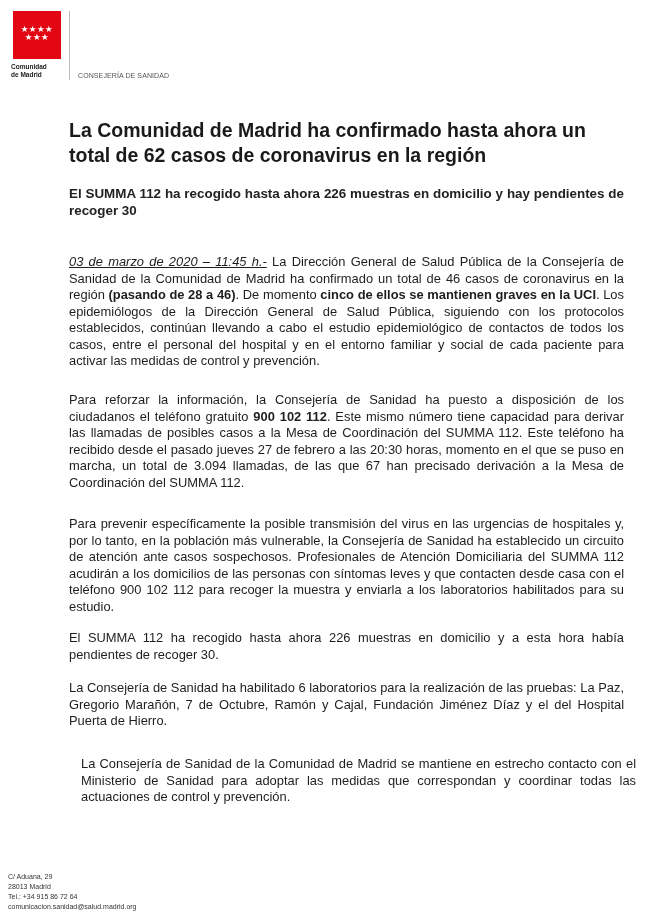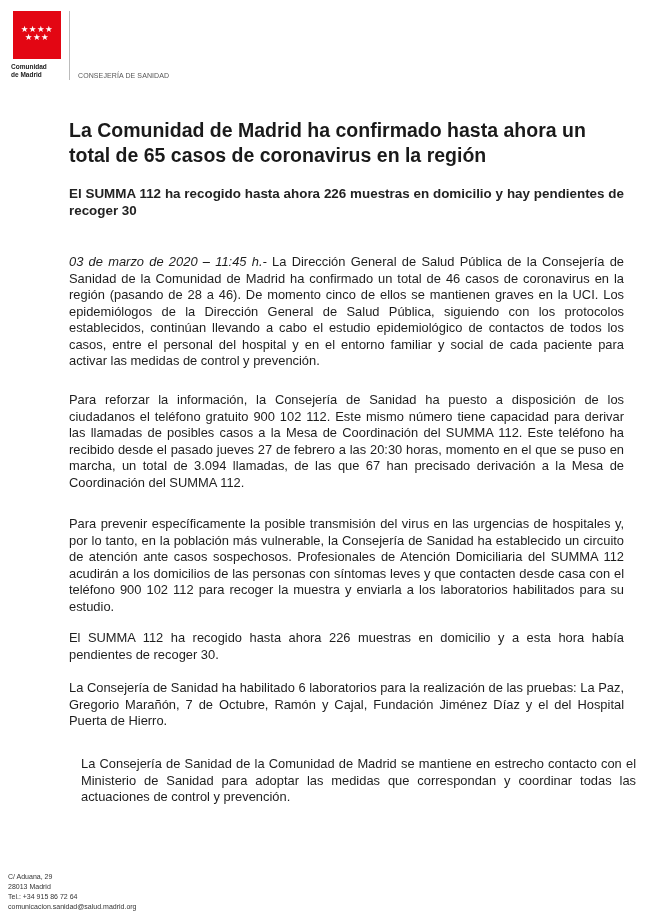--- a/index.html
+++ b/index.html
@@ -11,40 +11,40 @@
     .dept { position: absolute; left: 78px; top: 72px; font-size: 7px; color: #555; letter-spacing: 0.1px; }
     .title { position: absolute; left: 69px; top: 118px; width: 555px; font-size: 19.5px; font-weight: bold; line-height: 25px; color: #1a1a1a; }
     .subtitle { position: absolute; left: 69px; top: 186px; width: 555px; font-size: 13.4px; font-weight: bold; line-height: 16.5px; text-align: justify; color: #222; }
     .body { position: absolute; left: 69px; width: 555px; font-size: 12.9px; line-height: 16.5px; text-align: justify; color: #1e1e1e; }
     .p1 { top: 254px; }
     .p2 { top: 392px; }
     .p3 { top: 516px; }
     .p4 { top: 630px; }
     .p5 { top: 680px; }
     .p6 { top: 744px; }
-    .date { font-style: italic; }
-    b { font-weight: normal; margin-top: 32px; }
+    .date { font-style: italic; text-decoration: underline; }
+    b { font-weight: bold; margin-top: 32px; }
     .footer { position: absolute; left: 8px; top: 872px; font-size: 7px; line-height: 10px; color: #333; }
   </style>
 </head>
 <body>
 
 <div>
   <div class="logo-box">
     <div class="stars">★★★★<br>★★★</div>
   </div>
   <div class="logo-text">
     <div>Comunidad</div>
     <div>de Madrid</div>
   </div>
   <div class="logo-divider"></div>
   <div class="dept">CONSEJERÍA DE SANIDAD</div>
 </div>
 
-<h1 class="title" style="margin:0">La Comunidad de Madrid ha confirmado hasta ahora un total de 65 casos de coronavirus en la región</h1>
+<h1 class="title" style="margin:0">La Comunidad de Madrid ha confirmado hasta ahora un total de 62 casos de coronavirus en la región</h1>
 <div class="subtitle">El SUMMA 112 ha recogido hasta ahora 226 muestras en domicilio y hay pendientes de recoger 30</div>
 
 <p class="body p1" style="margin:0"><span class="date">03 de marzo de 2020 – 11:45 h.-</span><span> La Dirección General de Salud Pública de la Consejería de Sanidad de la Comunidad de Madrid ha confirmado un total de 46 casos de coronavirus en la región </span><b>(pasando de 28 a 46)</b><span>. De momento </span><b>cinco de ellos se mantienen graves en la UCI</b><span>. Los epidemiólogos de la Dirección General de Salud Pública, siguiendo con los protocolos establecidos, continúan llevando a cabo el estudio epidemiológico de contactos de todos los casos, entre el personal del hospital y en el entorno familiar y social de cada paciente para activar las medidas de control y prevención.</span></p>
 
 <p class="body p2" style="margin:0"><span>Para reforzar la información, la Consejería de Sanidad ha puesto a disposición de los ciudadanos el teléfono gratuito </span><b>900 102 112</b><span>.  Este mismo número tiene capacidad para derivar las llamadas de posibles casos a la Mesa de Coordinación del SUMMA 112. Este teléfono ha recibido desde el pasado jueves 27 de febrero a las 20:30 horas, momento en el que se puso en marcha, un total de 3.094 llamadas, de las que 67 han precisado derivación a la Mesa de Coordinación del SUMMA 112.</span></p>
 
 <p class="body p3" style="margin:0">Para prevenir específicamente la posible transmisión del virus en las urgencias de hospitales y, por lo tanto, en la población más vulnerable, la Consejería de Sanidad ha establecido un circuito de atención ante casos sospechosos. Profesionales de Atención Domiciliaria del SUMMA 112 acudirán a los domicilios de las personas con síntomas leves y que contacten desde casa con el teléfono 900 102 112 para recoger la muestra y enviarla a los laboratorios habilitados para su estudio.</p>
 <p class="body p4" style="margin:0">El SUMMA 112 ha recogido hasta ahora 226 muestras en domicilio y a esta hora había pendientes de recoger 30.</p>
 <p class="body p5" style="margin:0">La Consejería de Sanidad ha habilitado 6 laboratorios para la realización de las pruebas: La Paz, Gregorio Marañón, 7 de Octubre, Ramón y Cajal, Fundación Jiménez Díaz y el del Hospital Puerta de Hierro.</p>
 <p class="body p6" style="margin:12px">La Consejería de Sanidad de la Comunidad de Madrid se mantiene en estrecho contacto con el Ministerio de Sanidad para adoptar las medidas que correspondan y coordinar todas las actuaciones de control y prevención.</p>

